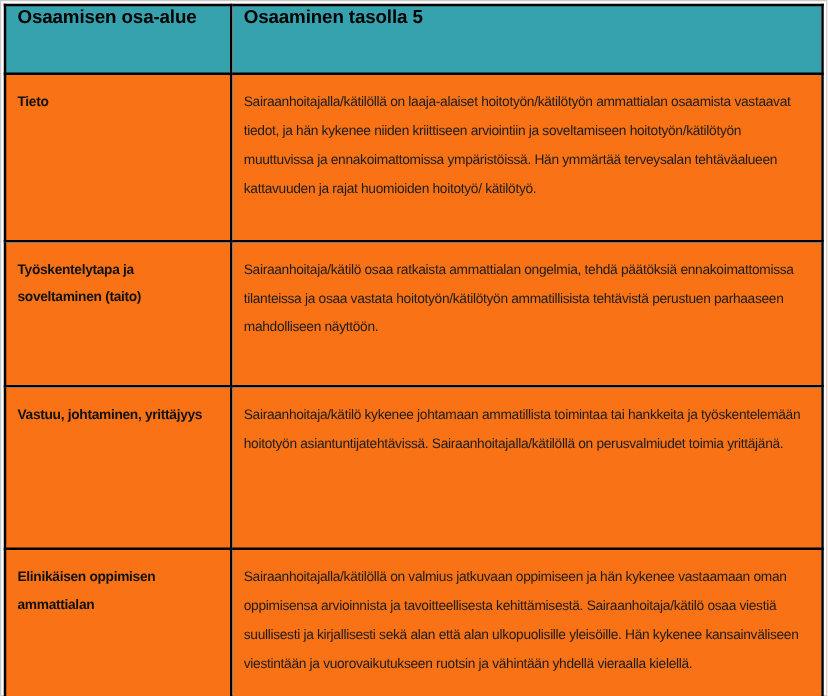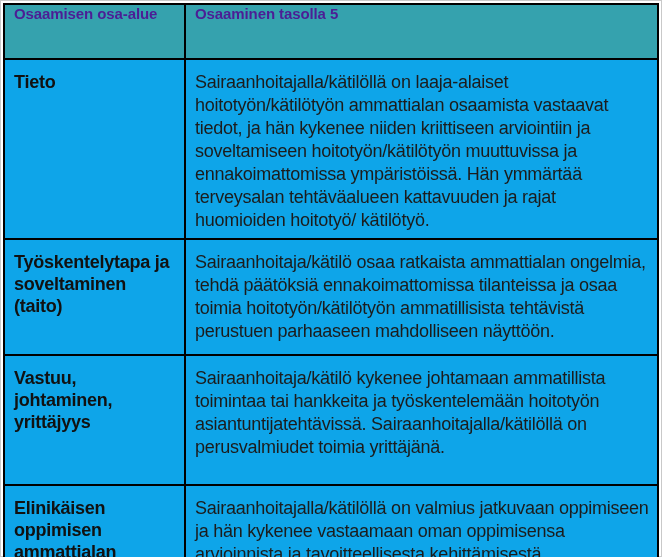--- a/index.html
+++ b/index.html
@@ -26,32 +26,32 @@
   table.competence th,
   table.competence td {
     border: 2px solid #000000;
     vertical-align: top;
     text-align: left;
     box-sizing: border-box;
     overflow: hidden;
   }
   thead th {
     background: #35a2ae;
-    color: #4c1d95;
+    color: #000000;
     font-size: 15px;
     font-weight: bold;
     height: 55px;
     vertical-align: middle;
     padding: 0 6px 4px 9px;
     letter-spacing: -0.1px;
   }
   tbody td {
-    background: #0ea5e9;
+    background: #f97316;
     color: #1c1c1c;
-    font-size: 18px;
+    font-size: 11px;
     line-height: 23px;
     letter-spacing: -0.25px;
     padding: 11px 7px 6px 9px;
   }
   tbody td.area {
     font-weight: bold;
     color: #111111;
     line-height: 22px;
     padding-left: 9px;
   }
@@ -75,21 +75,21 @@
         <th>Osaaminen tasolla 5</th>
       </tr>
     </thead>
     <tbody>
       <tr class="r1">
         <td class="area">Tieto</td>
         <td class="desc">Sairaanhoitajalla/kätilöllä on laaja-alaiset hoitotyön/kätilötyön ammattialan osaamista vastaavat tiedot, ja hän kykenee niiden kriittiseen arviointiin ja soveltamiseen hoitotyön/kätilötyön muuttuvissa ja ennakoimattomissa ympäristöissä. Hän ymmärtää terveysalan tehtäväalueen kattavuuden ja rajat huomioiden hoitotyö/ kätilötyö.</td>
       </tr>
       <tr class="r2">
         <td class="area">Työskentelytapa ja soveltaminen (taito)</td>
-        <td class="desc">Sairaanhoitaja/kätilö osaa ratkaista ammattialan ongelmia, tehdä päätöksiä ennakoimattomissa tilanteissa ja osaa toimia hoitotyön/kätilötyön ammatillisista tehtävistä perustuen parhaaseen mahdolliseen näyttöön.</td>
+        <td class="desc">Sairaanhoitaja/kätilö osaa ratkaista ammattialan ongelmia, tehdä päätöksiä ennakoimattomissa tilanteissa ja osaa vastata hoitotyön/kätilötyön ammatillisista tehtävistä perustuen parhaaseen mahdolliseen näyttöön.</td>
       </tr>
       <tr class="r3">
         <td class="area">Vastuu, johtaminen, yrittäjyys</td>
         <td class="desc">Sairaanhoitaja/kätilö kykenee johtamaan ammatillista toimintaa tai hankkeita ja työskentelemään hoitotyön asiantuntijatehtävissä. Sairaanhoitajalla/kätilöllä on perusvalmiudet toimia yrittäjänä.</td>
       </tr>
       <tr class="r4">
         <td class="area">Elinikäisen oppimisen ammattialan</td>
         <td class="desc">Sairaanhoitajalla/kätilöllä on valmius jatkuvaan oppimiseen ja hän kykenee vastaamaan oman oppimisensa arvioinnista ja tavoitteellisesta kehittämisestä. Sairaanhoitaja/kätilö osaa viestiä suullisesti ja kirjallisesti sekä alan että alan ulkopuolisille yleisöille. Hän kykenee kansainväliseen viestintään ja vuorovaikutukseen ruotsin ja vähintään yhdellä vieraalla kielellä.</td>
       </tr>
     </tbody>

